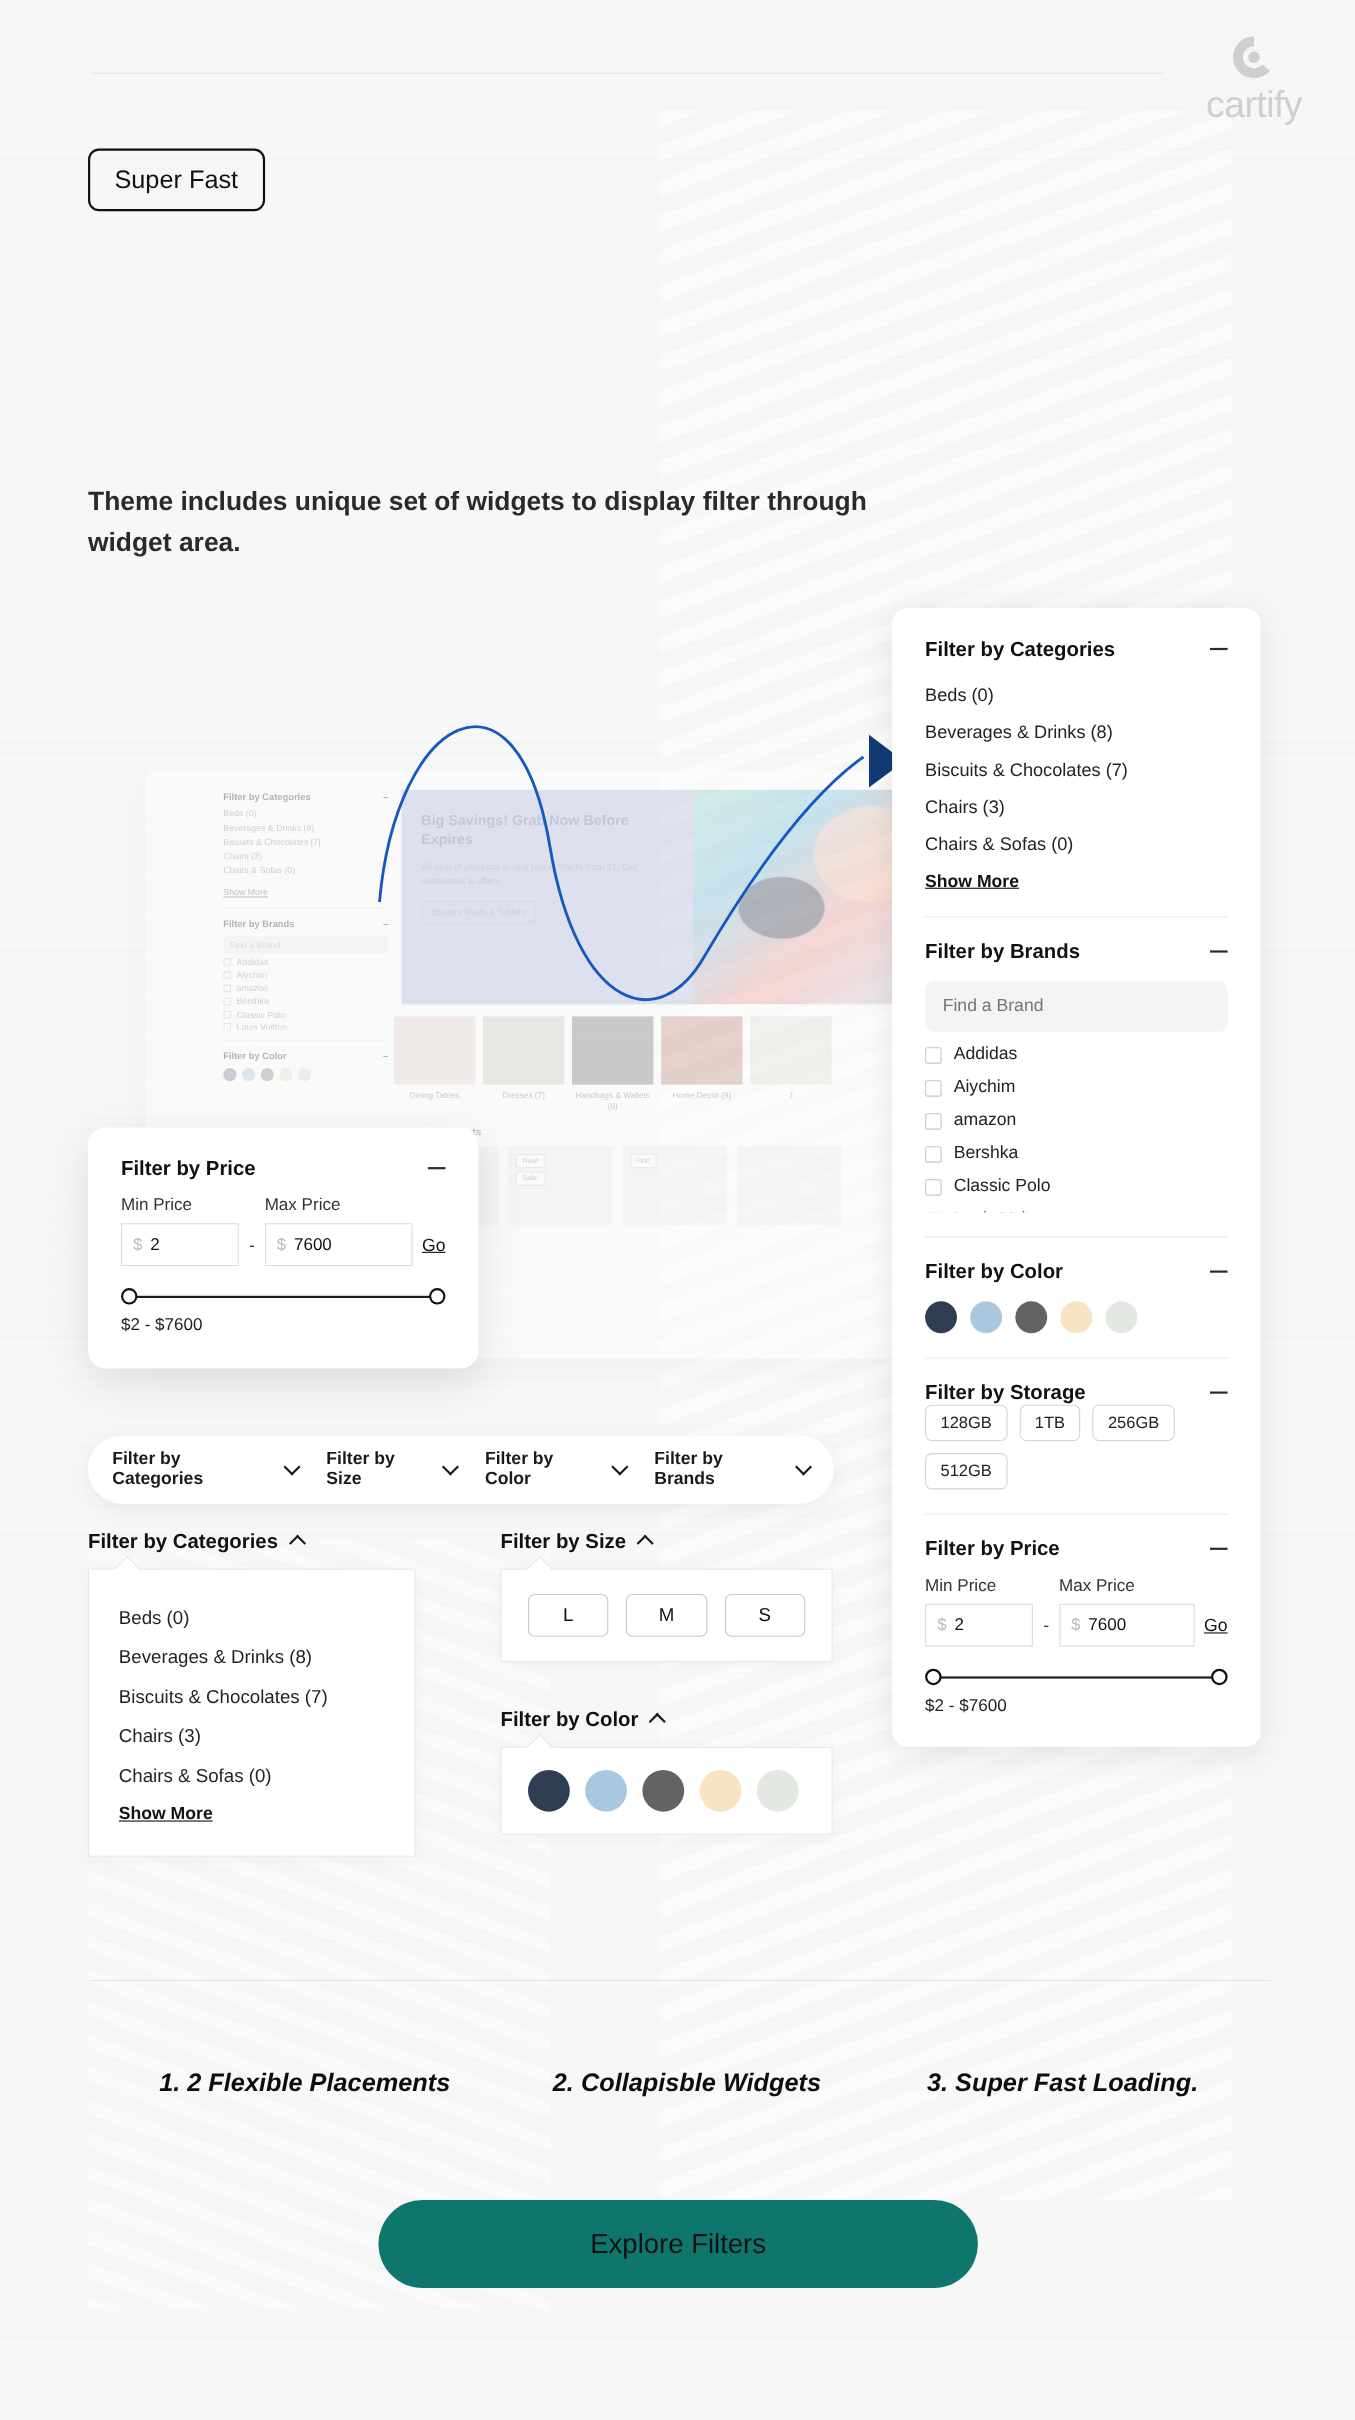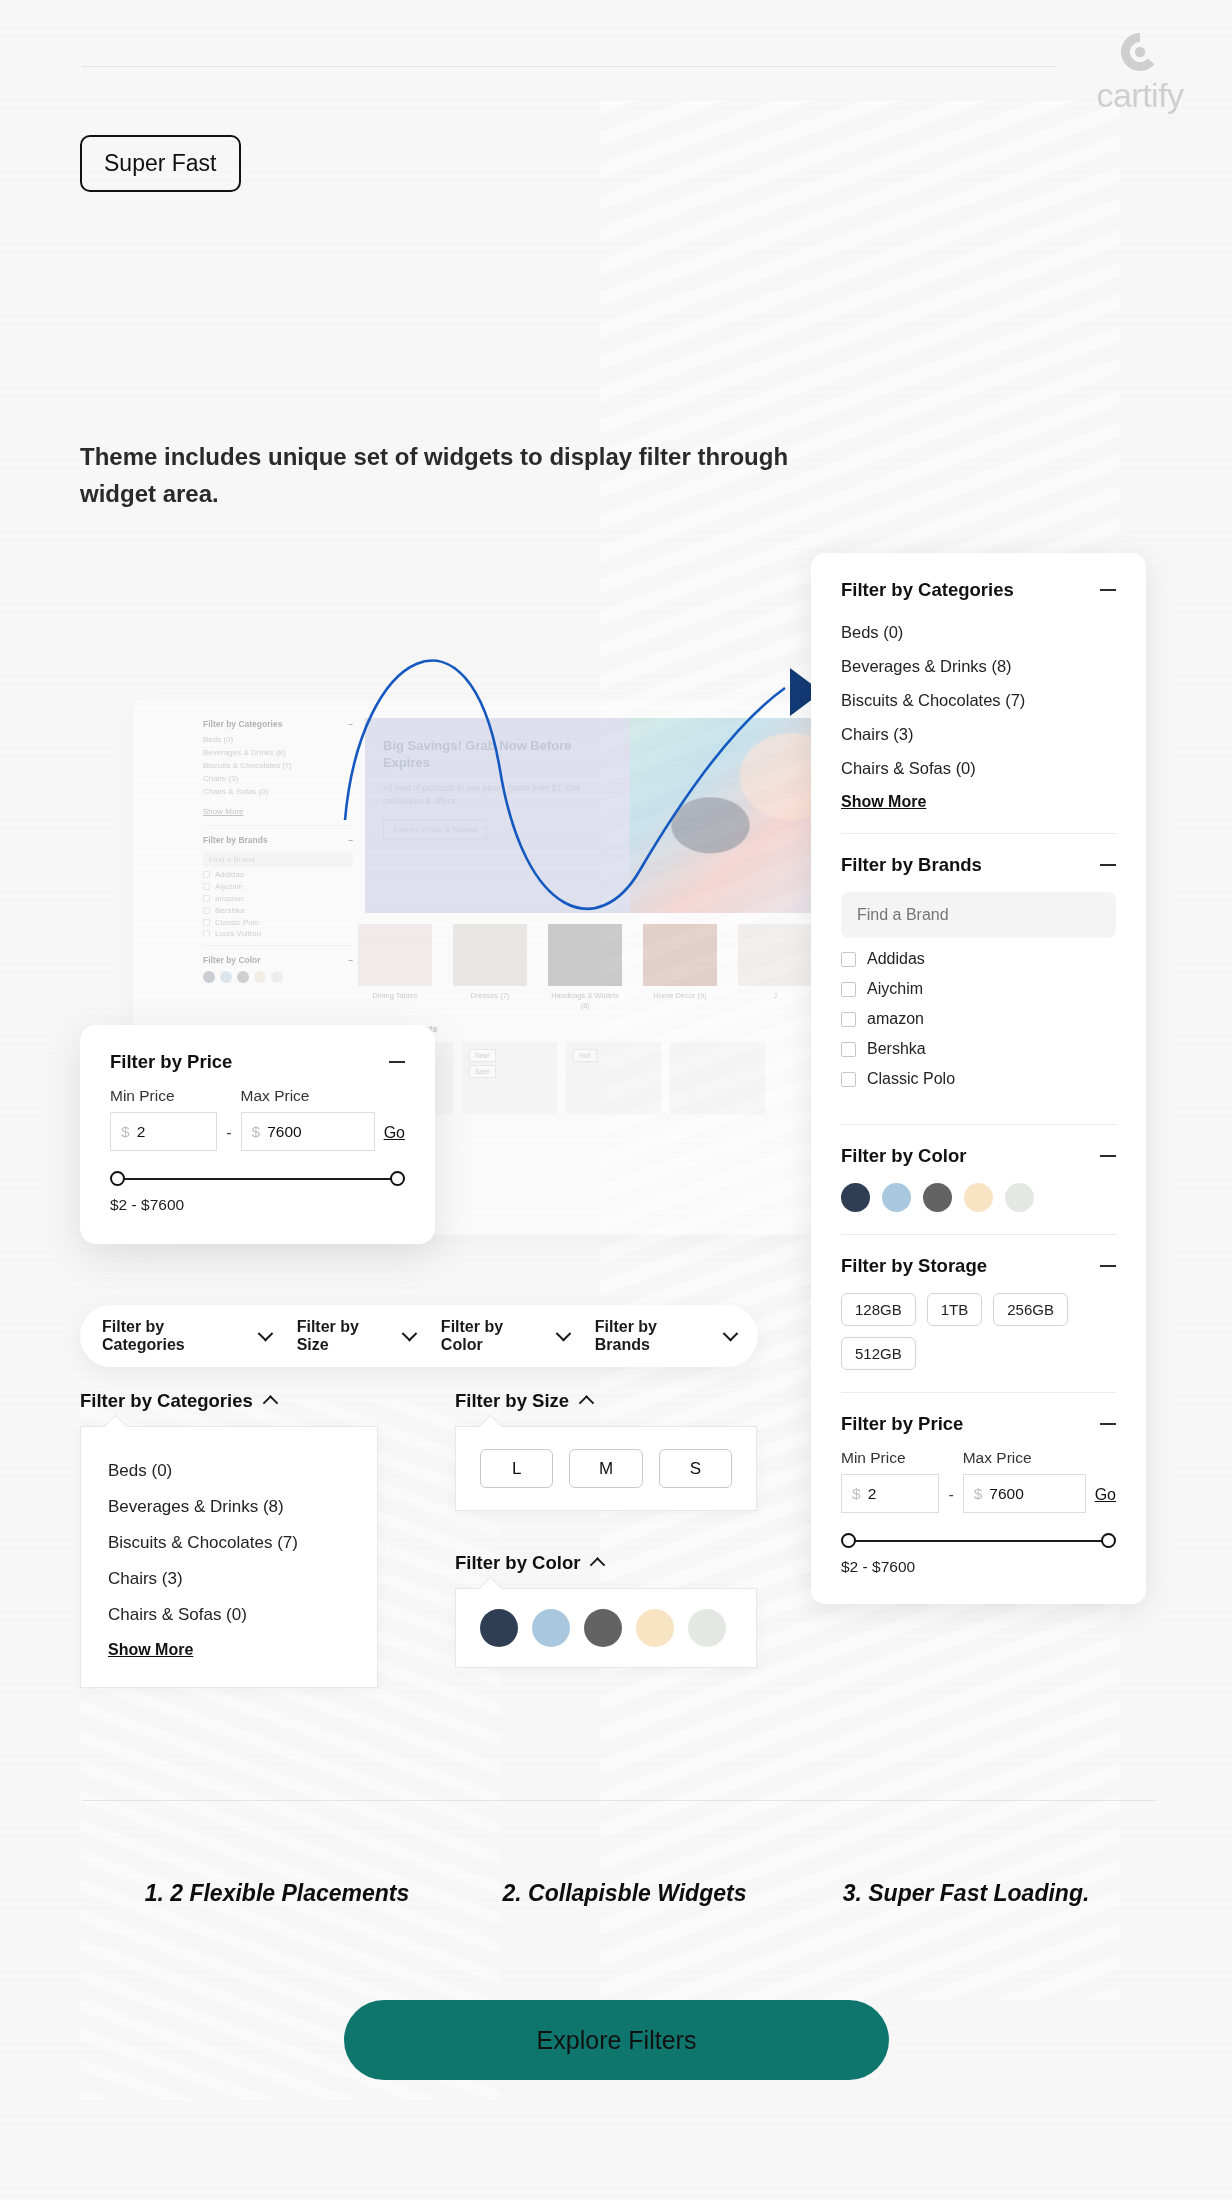--- a/index.html
+++ b/index.html
@@ -79,21 +79,21 @@
   }
   .mk-banner h4 { font-size:13px; color:#7e85a8; font-weight:700; line-height:1.3; }
   .mk-banner p { font-size:8.5px; color:#9299b8; margin-top:10px; line-height:1.5; }
   .mk-banner .btn { margin-top:12px; border:1px solid #a9b0cf; color:#969dbd; font-size:8px; padding:5px 9px; display:inline-block;}
   .mk-hero { position:absolute; left:497px; top:18px; width:230px; height:195px; overflow:hidden;
      background: linear-gradient(140deg,#9fd9d0 0%, #86c4dd 30%, #f0a8a0 60%, #c7d6ea 100%); }
   .mk-hero:after{content:"";position:absolute;inset:0;background:
      radial-gradient(ellipse at 35% 55%, rgba(40,50,70,.75) 0 18%, transparent 19%),
      radial-gradient(ellipse at 70% 30%, rgba(255,200,170,.6) 0 22%, transparent 23%);}
 
-  .mk-cats { position:absolute; left:225px; top:224px; display:flex; gap:21px; }
+  .mk-cats { position:absolute; left:225px; top:224px; display:flex; gap:7px; }
   .mk-cat { width:74px; }
   .mk-cat .ph { width:74px; height:62px; background:#d9d9d9; }
   .mk-cat .lb { font-size:7.5px; color:#8e8e8e; text-align:center; margin-top:5px; line-height:1.3;}
   .mk-feat-title { position:absolute; left:225px; top:324px; font-size:9px; font-weight:700; color:#7d7d7d;}
   .mk-prods { position:absolute; left:225px; top:342px; display:flex; gap:9px; }
   .mk-prod { width:95px; height:72px; background:#f1f1f1; position:relative;}
   .mk-tag { position:absolute; left:7px; top:7px; border:1px solid #d5d5d5; font-size:6.5px; color:#9b9b9b; padding:2px 5px; background:#fff;}
   .mk-tag.s2 { top:23px; }
 
   
@@ -115,21 +115,21 @@
   .p-search {
     margin-top:16px; background:#f4f4f4; border-radius:8px; height:46px;
     display:flex; align-items:center; padding:0 16px; font-size:16px; color:#a7a7a7;
     border: none; width: 100%; font-family:"Liberation Sans", sans-serif;
   }
   .p-check { display:flex; align-items:center; gap:11px; padding:6px 0; font-size:16px; color:#232323; }
   .p-check .box { width:15px; height:15px; border:1.5px solid #c6c6c6; border-radius:2px; flex:0 0 auto;}
   .p-clip { max-height: 158px; overflow:hidden; margin-top:6px; }
   .p-colors { display:flex; gap:12px; margin-top:16px; }
   .p-colors span { width:29px; height:29px; border-radius:50%; display:block; }
-  .p-chips { display:flex; flex-wrap:wrap; gap:11px; margin-top:16px; }
+  .p-chips { display:flex; flex-wrap:wrap; gap:11px; }
   .p-chip { border:1px solid #d4d4d4; border-radius:6px; padding:7px 13px; font-size:15px; color:#222; background:#fff;}
   .p-pricegrid { display:flex; align-items:flex-end; gap:9px; margin-top:14px; }
   .p-pl { font-size:15.5px; color:#333; margin-bottom:7px; display:block; }
   .p-field { border:1px solid #ddd; height:39px; display:flex; align-items:center; padding:0 10px; gap:7px; background:#fff;}
   .p-field .cur { color:#bdbdbd; font-size:15.5px;}
   .p-field input { border:none; outline:none; font-size:15.5px; color:#111; width:100%; background:transparent; font-family:"Liberation Sans", sans-serif;}
   .p-dash { font-size:16px; color:#444; padding-bottom:9px; }
   .p-go { font-size:16px; color:#111; text-decoration:underline; padding-bottom:9px; }
   .slider { margin-top:20px; position:relative; height:16px; }
   .slider .track { position:absolute; left:7px; right:7px; top:7px; height:2px; background:#1b1b1b;}

